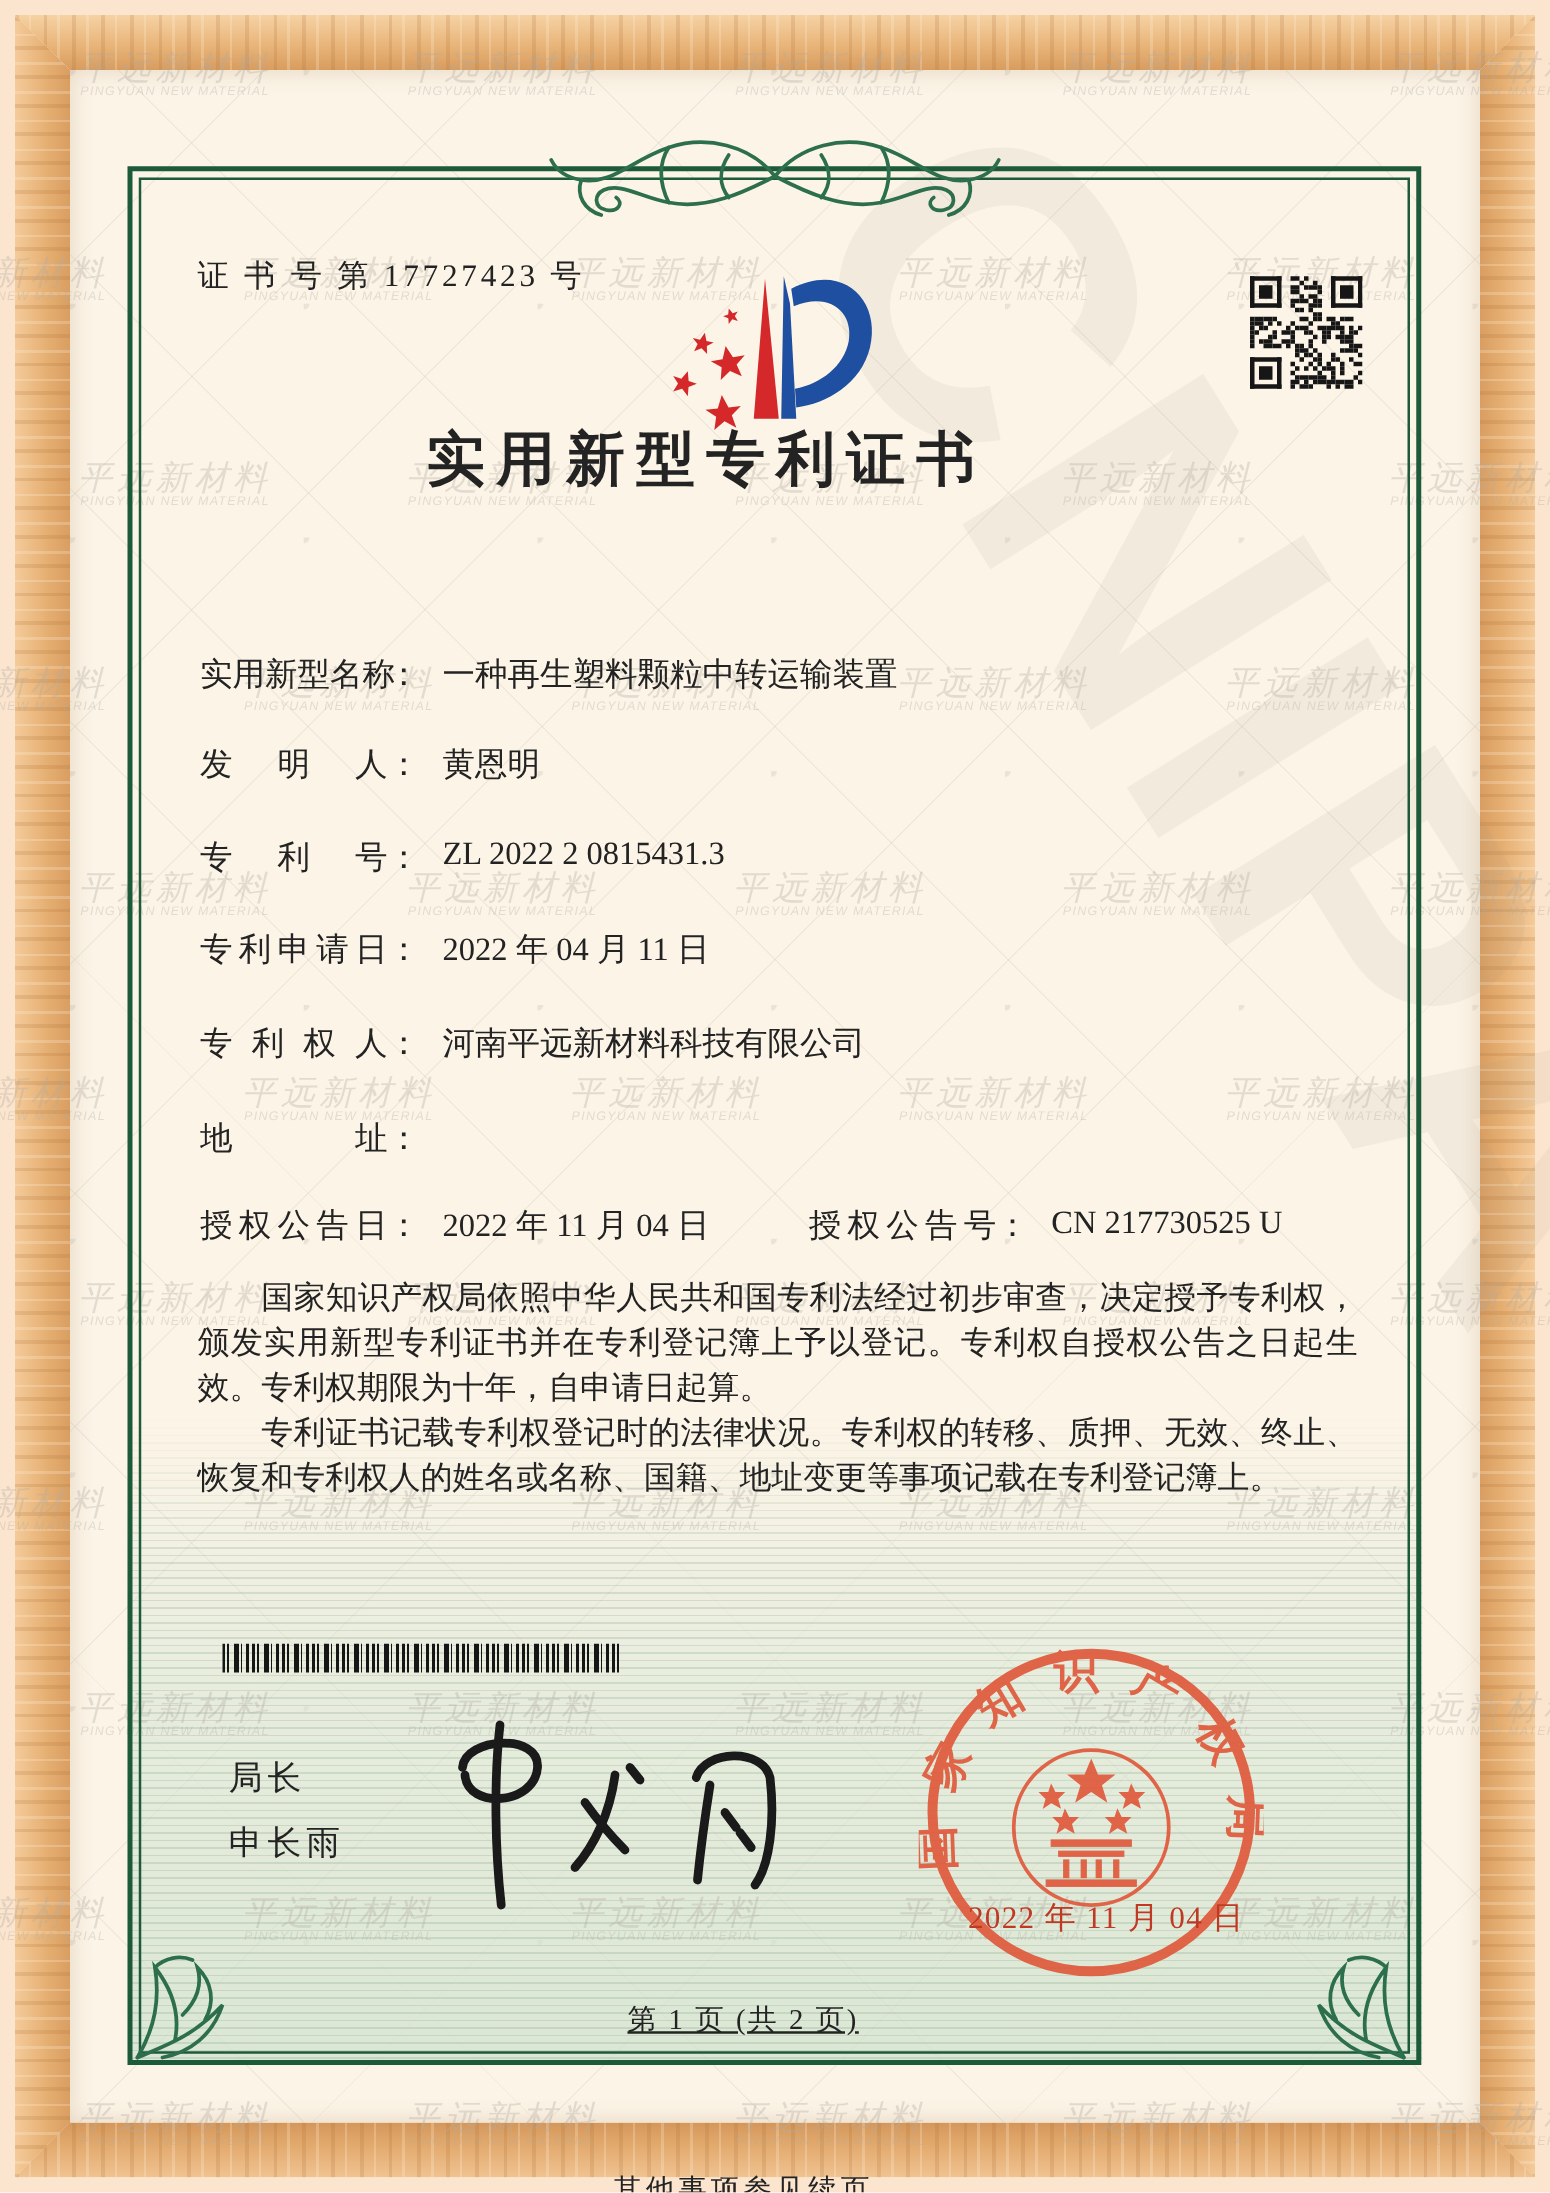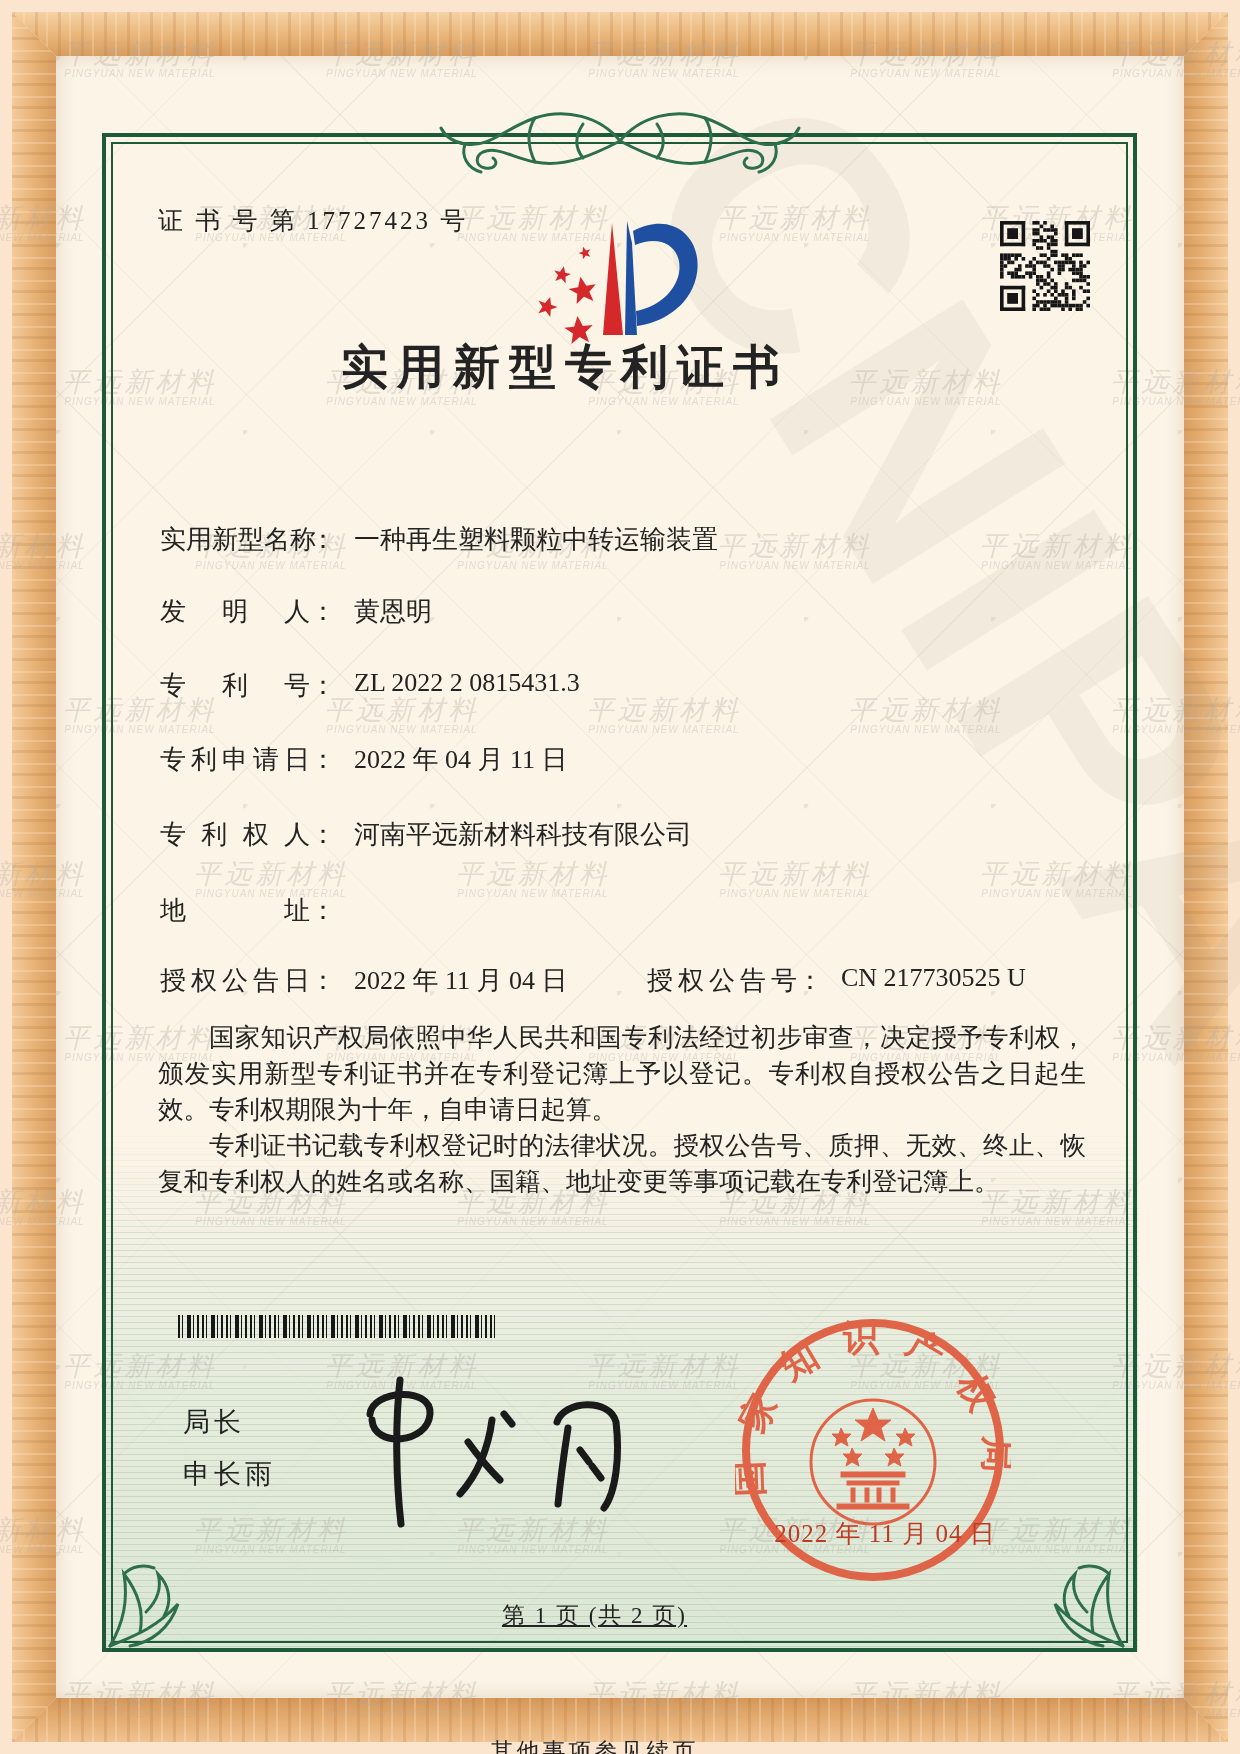--- a/index.html
+++ b/index.html
@@ -643,21 +643,21 @@
     <span class="val">2022 年 11 月 04 日</span>
     <span class="grant-right">
       <span class="lbl">授权公告号</span>
         <span class="colon">：</span>
       <span class="val">CN 217730525 U</span>
     </span>
   </div>
 
   <div class="txt paras">
     <p>国家知识产权局依照中华人民共和国专利法经过初步审查，决定授予专利权，颁发实用新型专利证书并在专利登记簿上予以登记。专利权自授权公告之日起生效。专利权期限为十年，自申请日起算。</p>
-    <p>专利证书记载专利权登记时的法律状况。授权公告号、质押、无效、终止、恢复和专利权人的姓名或名称、国籍、地址变更等事项记载在专利登记簿上。</p>
+    <p>专利证书记载专利权登记时的法律状况。专利权的转移、质押、无效、终止、恢复和专利权人的姓名或名称、国籍、地址变更等事项记载在专利登记簿上。</p>
   </div>
 
   <div class="txt barcode"></div>
 
   <div class="txt director" style="top:1404px">局长</div>
   <div class="txt director" style="top:1456px">申长雨</div>
 
   <svg class="txt sig" width="330" height="175" viewBox="0 0 330 175">
     <g stroke="#1a1a1a" stroke-width="7" fill="none" stroke-linecap="round" stroke-linejoin="round">
       <path d="M48,18 C43,62 44,118 49,162"></path>

